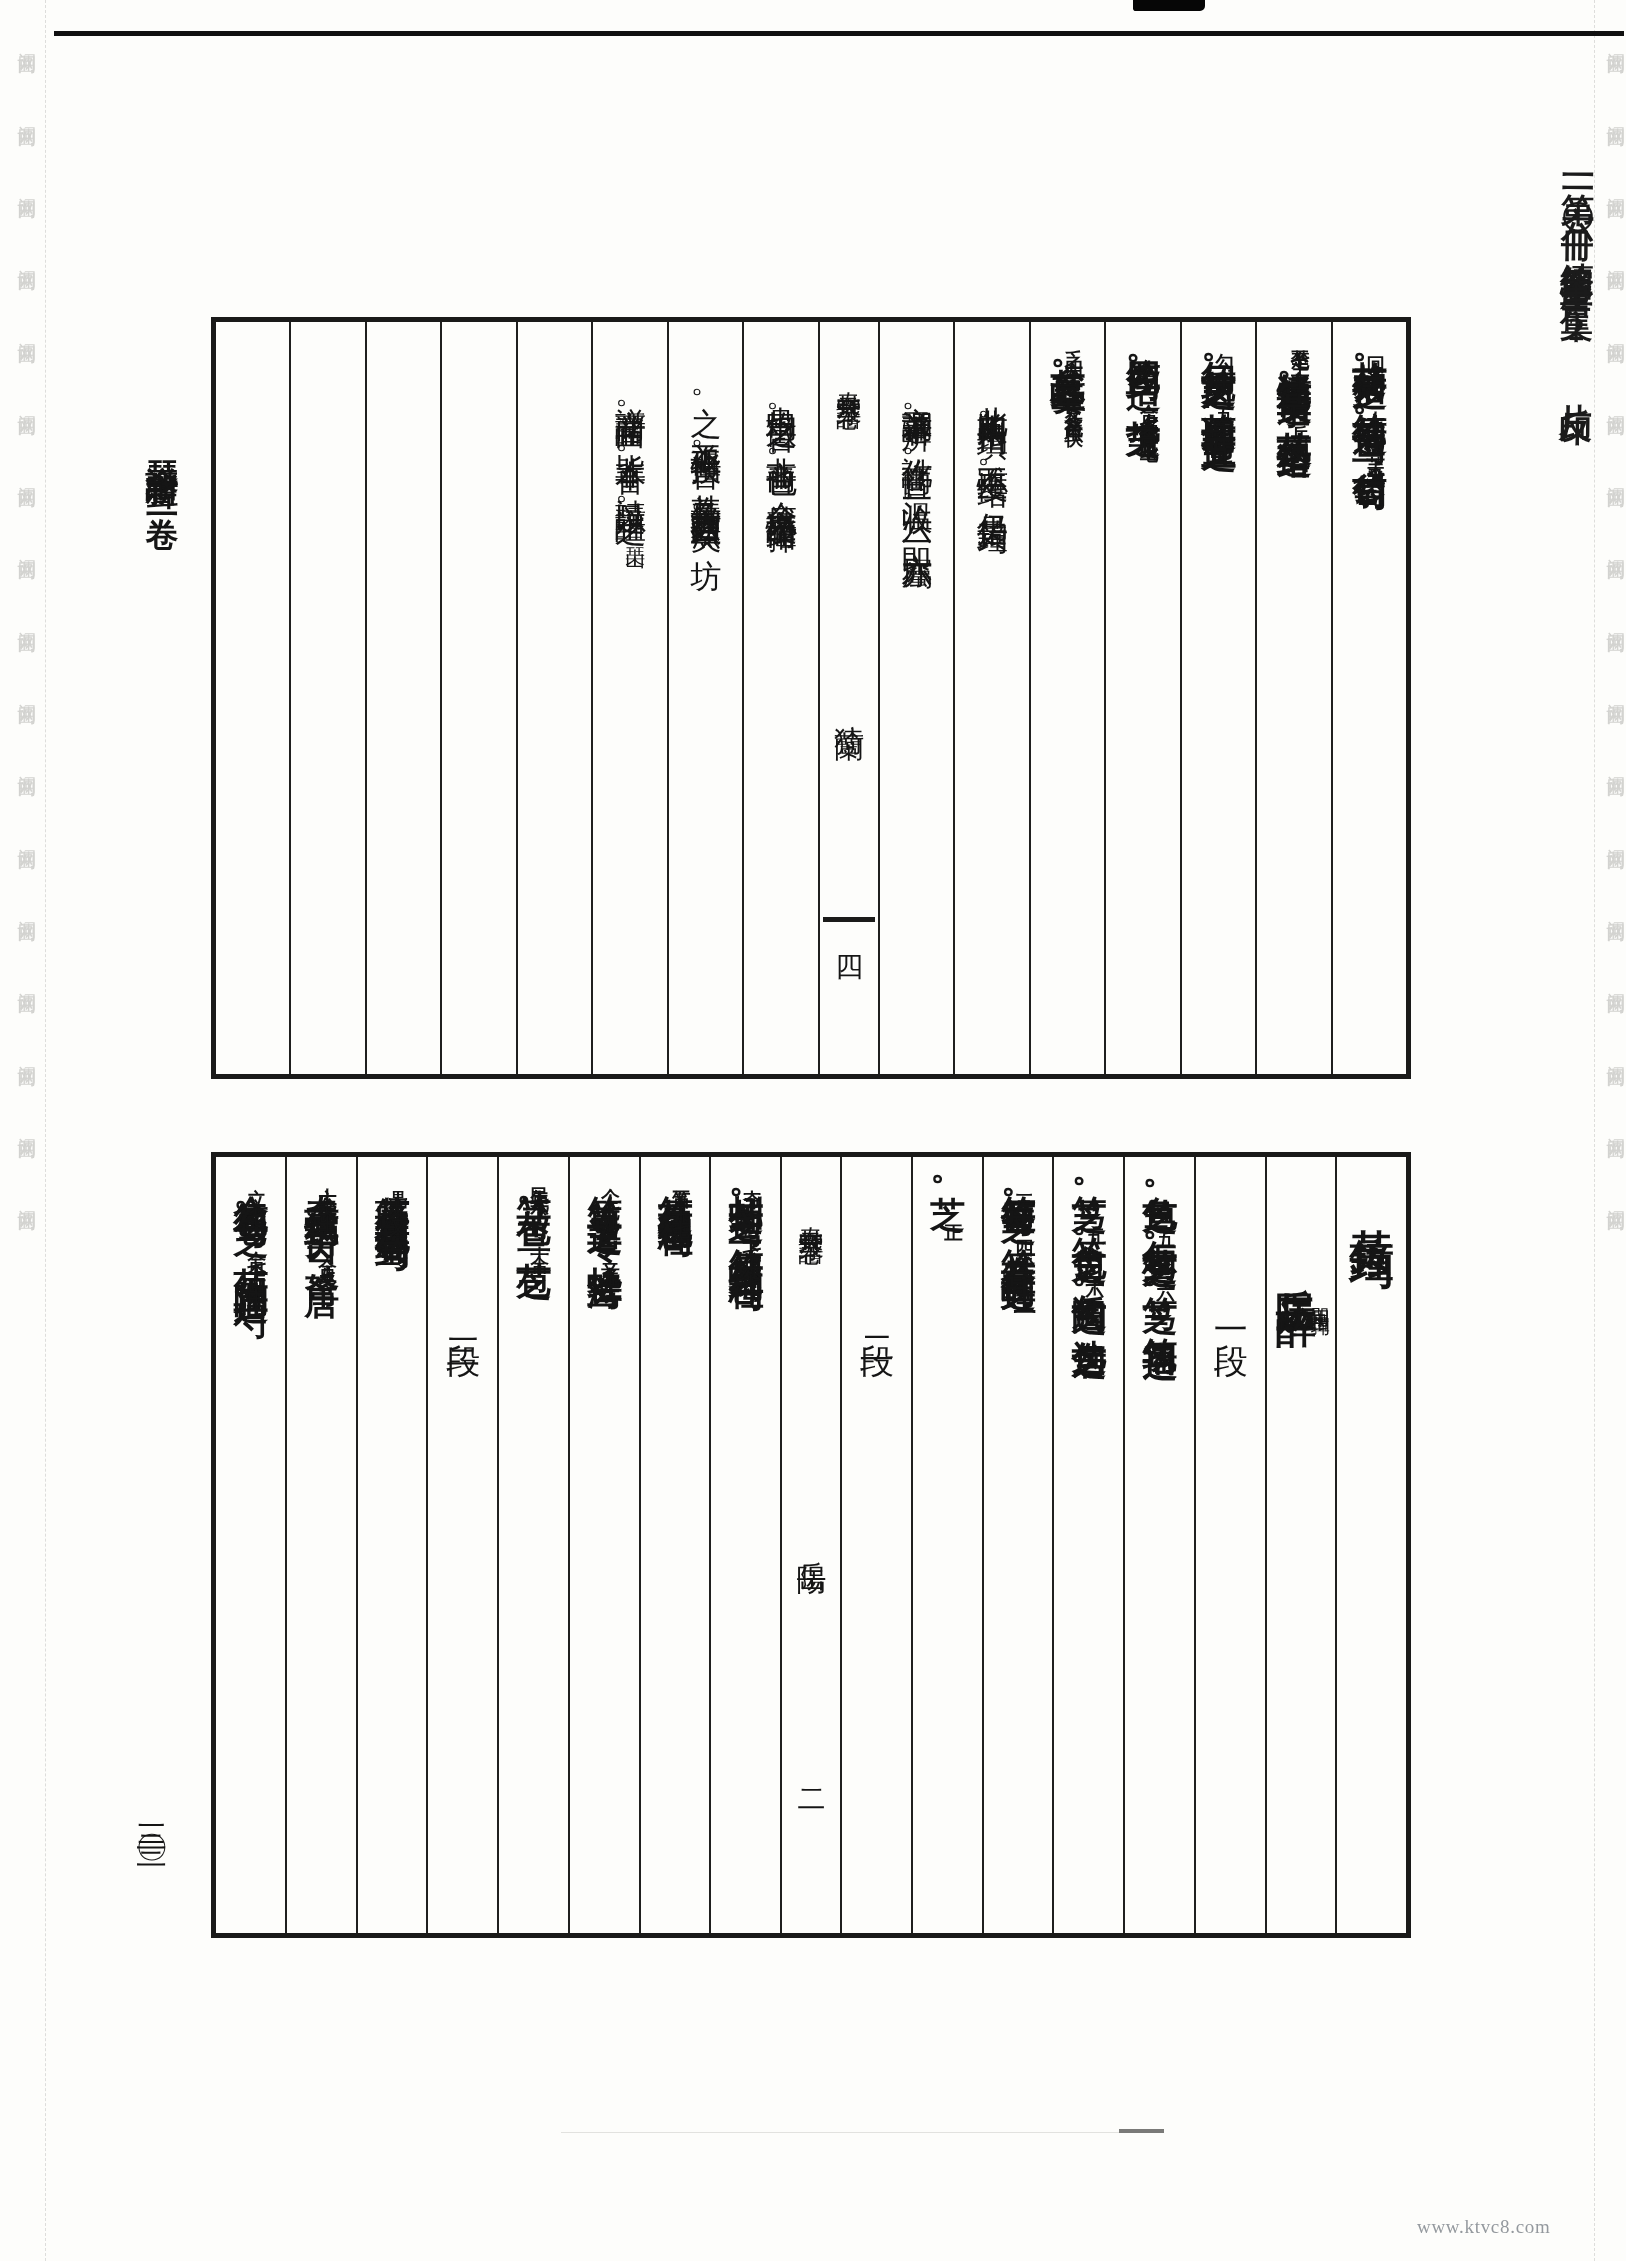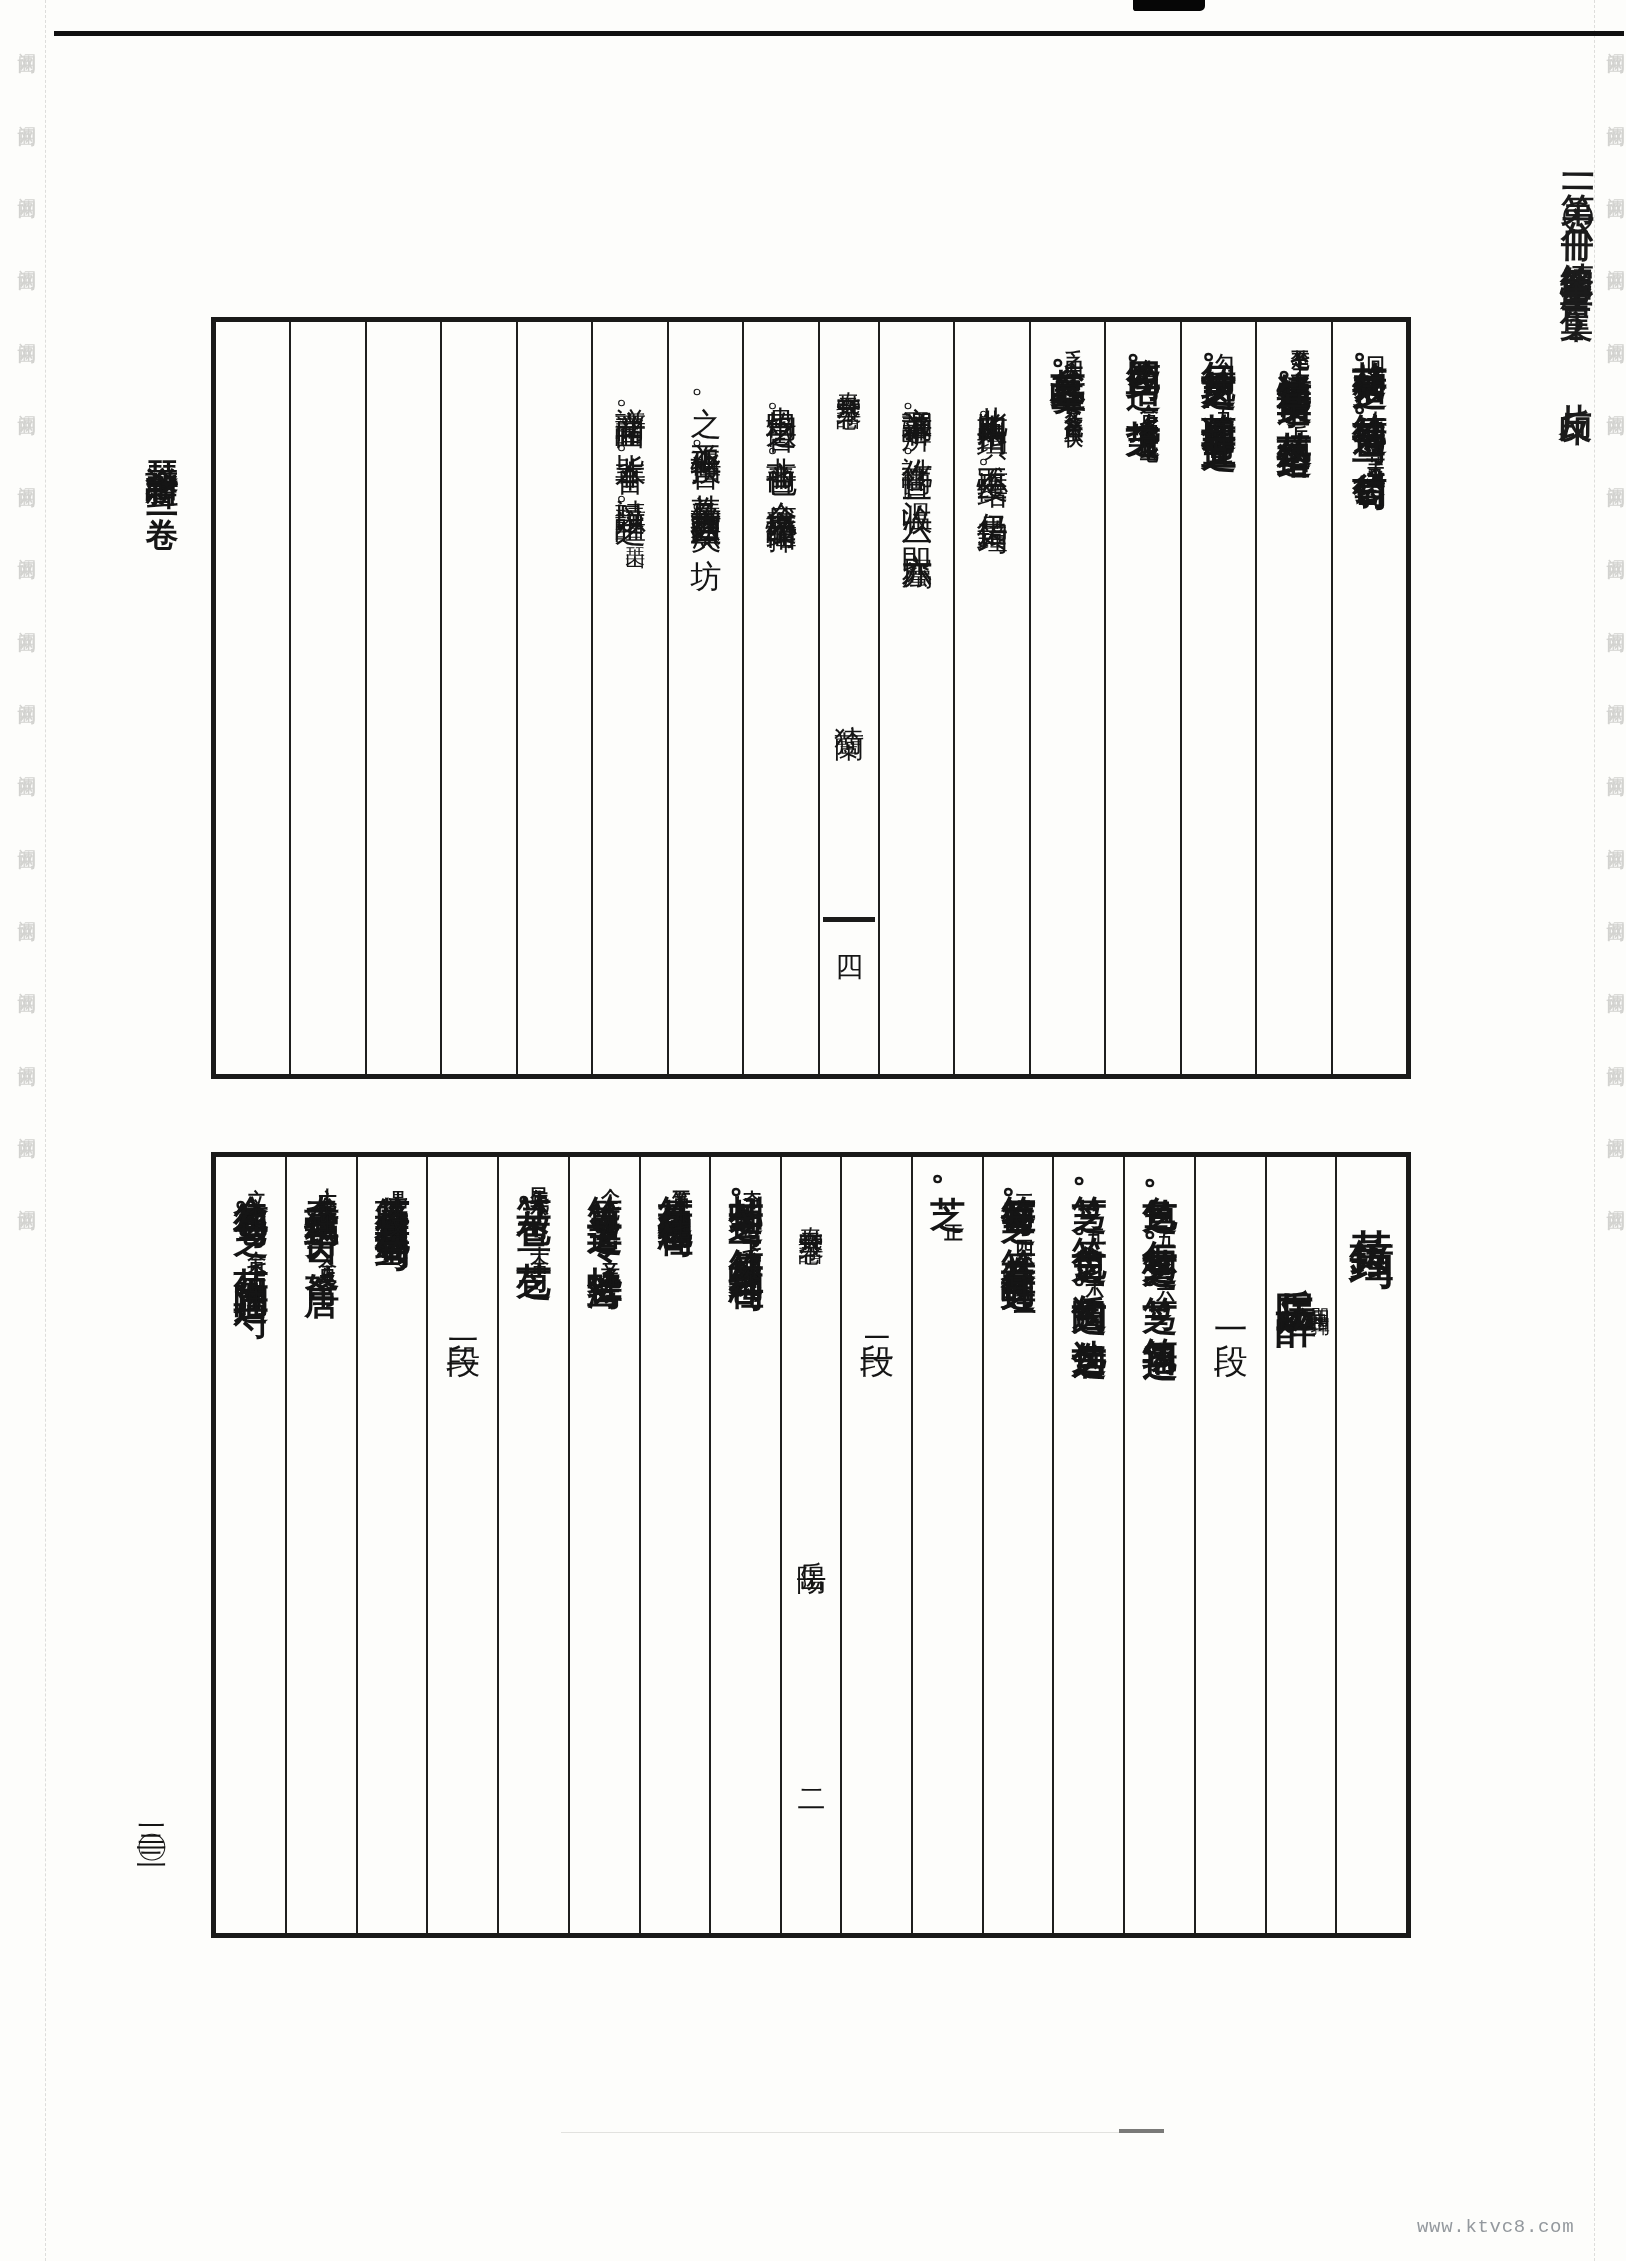--- a/index.html
+++ b/index.html
@@ -18,21 +18,21 @@
   .wm-strip.l{left:14px}.wm-strip.r{left:1603px}
   .wm-g{font-size:19px;letter-spacing:2.1px;margin:33px 0;font-family:"Liberation Sans","DejaVu Sans",sans-serif;}
   
   .book-title{position:absolute;left:139px;top:434px;font-size:33px;letter-spacing:5px;font-weight:bold;}
   .tgap{display:inline-block;width:1.4px;height:38px;}
   .page-num{position:absolute;left:130px;top:1800px;font-size:31px;letter-spacing:8.5px;}
   .right-note{position:absolute;left:1554px;top:158px;font-size:33px;letter-spacing:4.3px;font-weight:bold;
               color:#1b1b1b;transform:rotate(0.6deg);}
   .right-note .seg{display:inline-block;}
   .site-wm{position:absolute;left:1417px;top:2216px;font-size:19px;color:#94999e;letter-spacing:0.7px;
-           font-family:Liberation Mono, monospace;}
+           font-family:Liberation Serif, serif;}
   
   .block{position:absolute;border:5px solid #1a1a19;display:flex;flex-direction:row-reverse;background:#fdfdfb;}
   #upperBlock{left:211px;top:317px;width:1190px;height:752px;}
   #lowerBlock{left:211px;top:1152px;width:1190px;height:776px;}
   .col{flex:1 1 0;position:relative;display:flex;justify-content:center;overflow:hidden;min-width:0;}
   .col+.col{border-right:2.8px solid #1f1f1e;}
   .k-fold{flex:0 0 58px;}
   .k-tab .vtxt{font-size:35px;font-weight:bold;letter-spacing:2.1px;padding-top:11.4px;line-height:1;}
   .tok{display:inline;}
   .tok.sm{display:inline-block;font-size:18.5px;font-weight:bold;letter-spacing:0.7px;transform:translateX(6.4px);margin:2.1px 0;}

